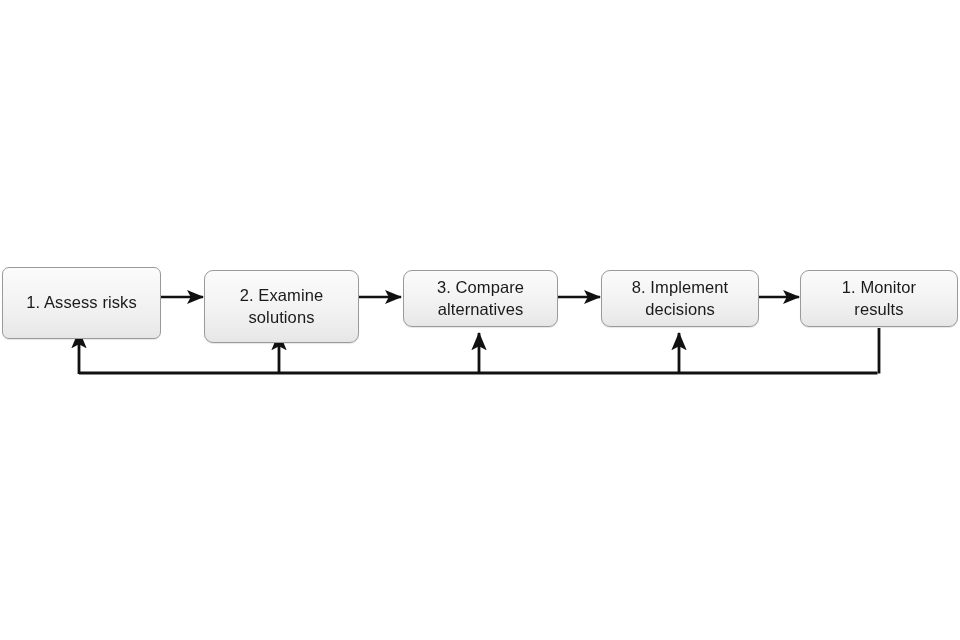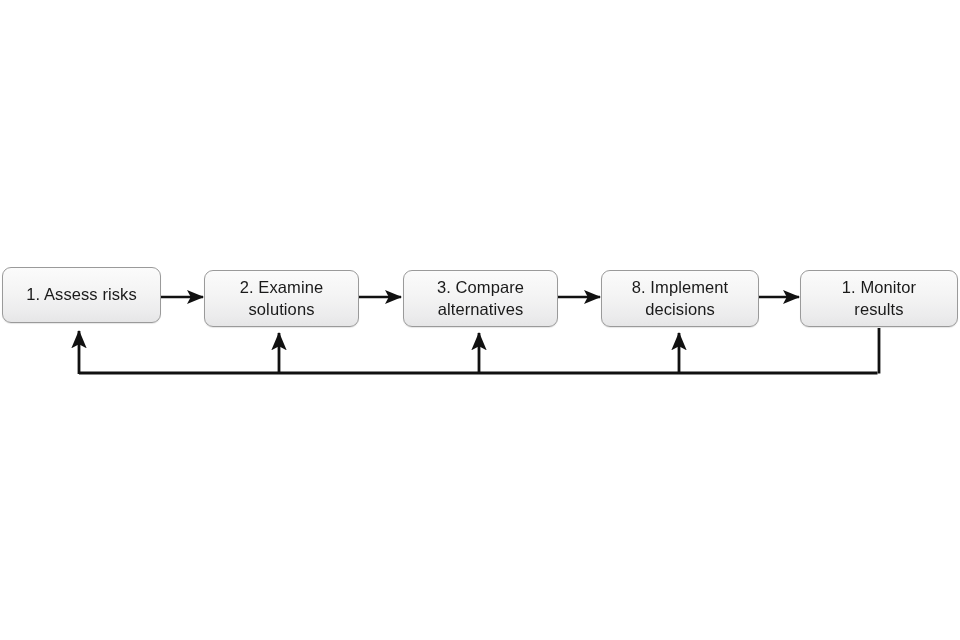--- a/index.html
+++ b/index.html
@@ -75,25 +75,25 @@
     <line x1="879" y1="328" x2="879" y2="373.5" stroke="#111111" stroke-width="2.8"></line>
 
     <line x1="877.5" y1="373" x2="79" y2="373" stroke="#111111" stroke-width="2.8"></line>
 
     <line x1="79" y1="374" x2="79" y2="331" stroke="#111111" stroke-width="2.8" marker-end="url(#arrowup)"></line>
     <line x1="279" y1="374" x2="279" y2="333" stroke="#111111" stroke-width="2.8" marker-end="url(#arrowup)"></line>
     <line x1="479" y1="374" x2="479" y2="333" stroke="#111111" stroke-width="2.8" marker-end="url(#arrowup)"></line>
     <line x1="679" y1="374" x2="679" y2="333" stroke="#111111" stroke-width="2.8" marker-end="url(#arrowup)"></line>
   </svg>
 
-  <div class="process-box" style="left:2px; top:267px; width:159px; height:56px;">
+  <div class="process-box" style="left:2px; top:267px; width:159px; height:72px;border-radius:7px;">
     <span class="box-label">1. Assess risks</span>
   </div>
 
-  <div class="process-box" style="left:204px; top:270px; width:155px; height:57px;">
+  <div class="process-box" style="left:204px; top:270px; width:155px; height:73px;">
     <span class="box-label">2. Examine
 solutions</span>
   </div>
 
   <div class="process-box" style="left:403px; top:270px; width:155px; height:57px;">
     <span class="box-label">3. Compare
 alternatives</span>
   </div>
 
   <div class="process-box" style="left:601px; top:270px; width:158px; height:57px;">

